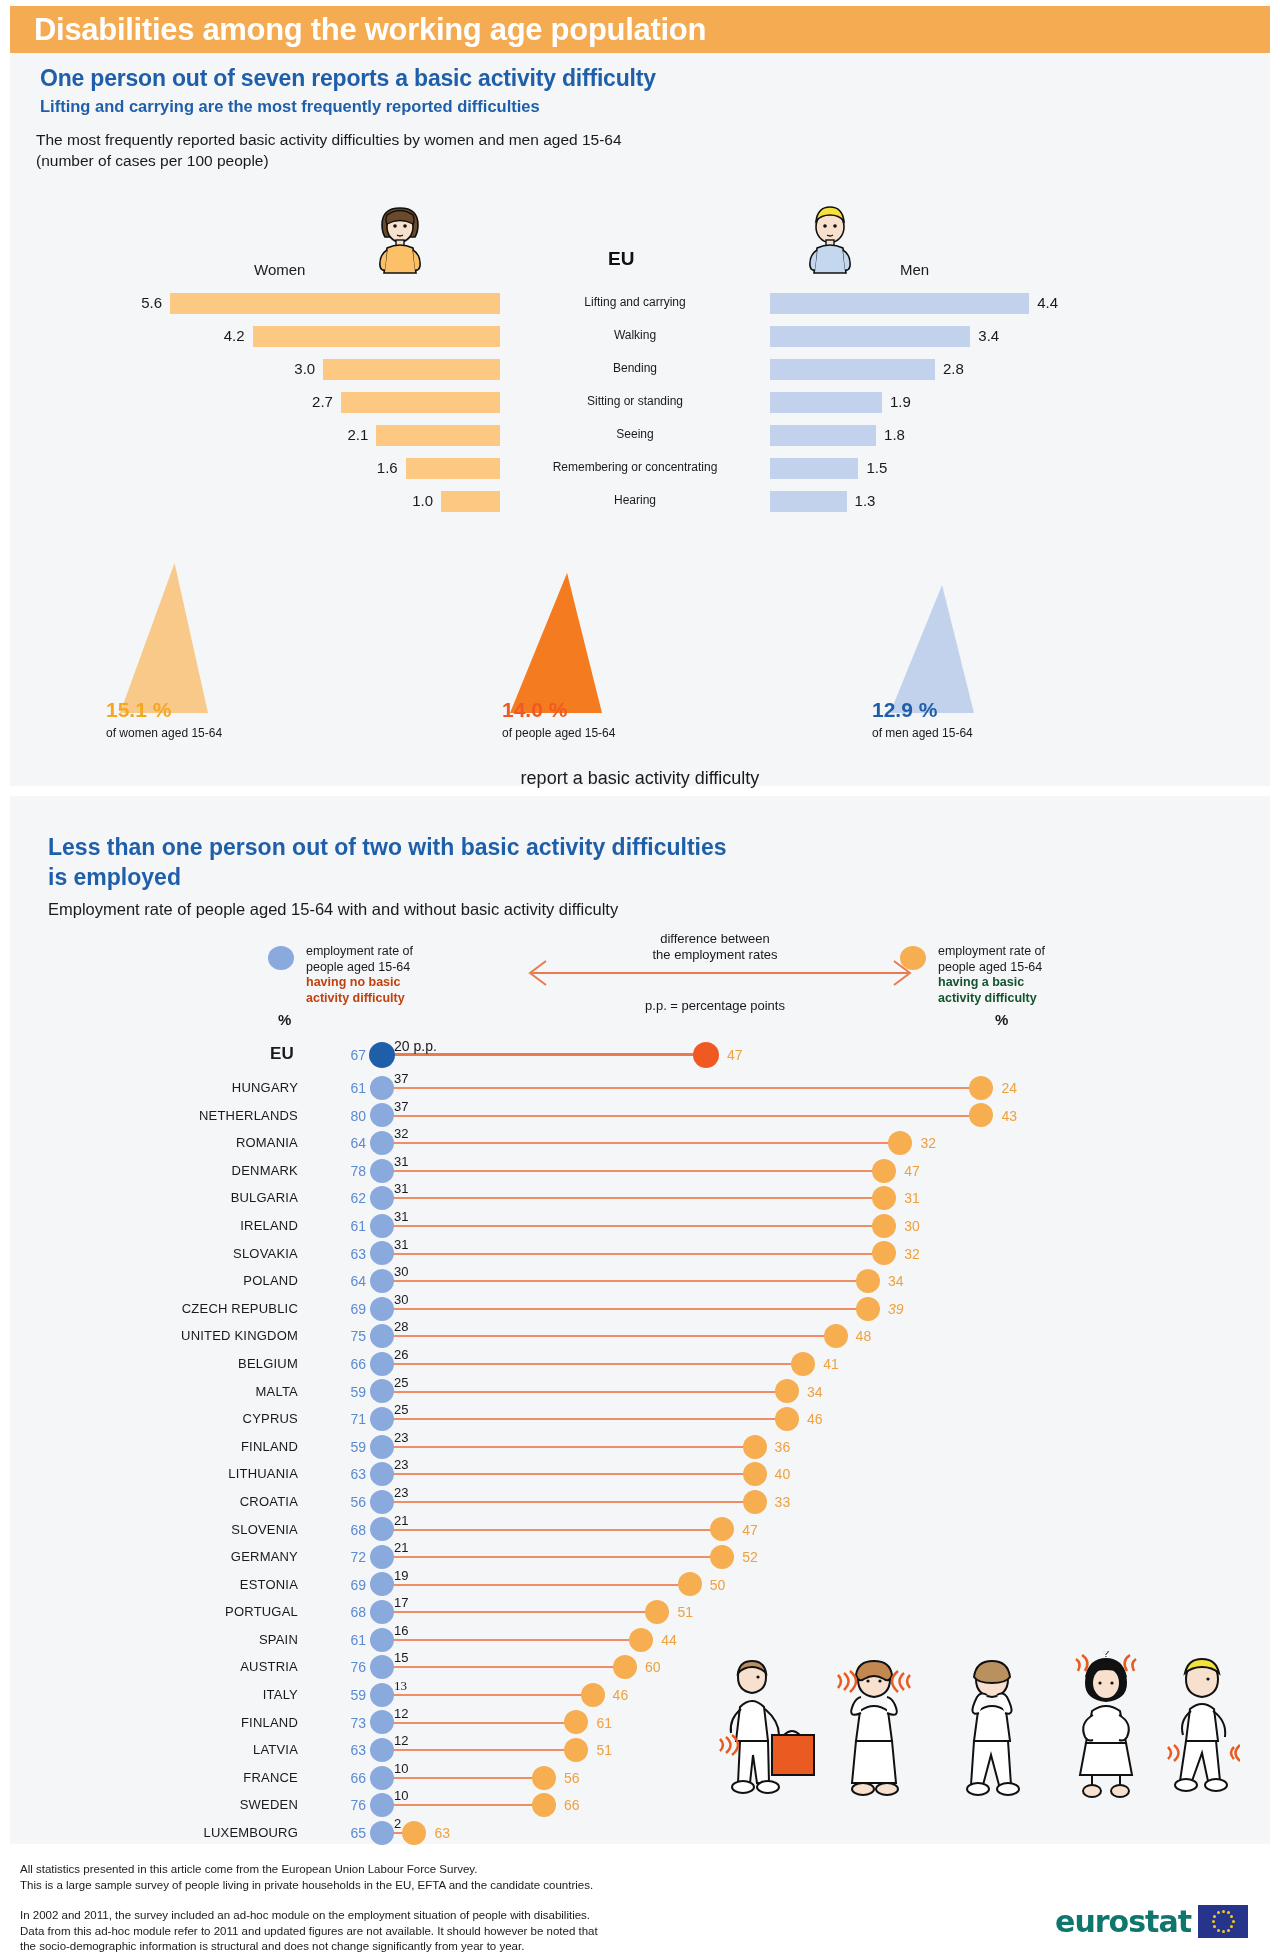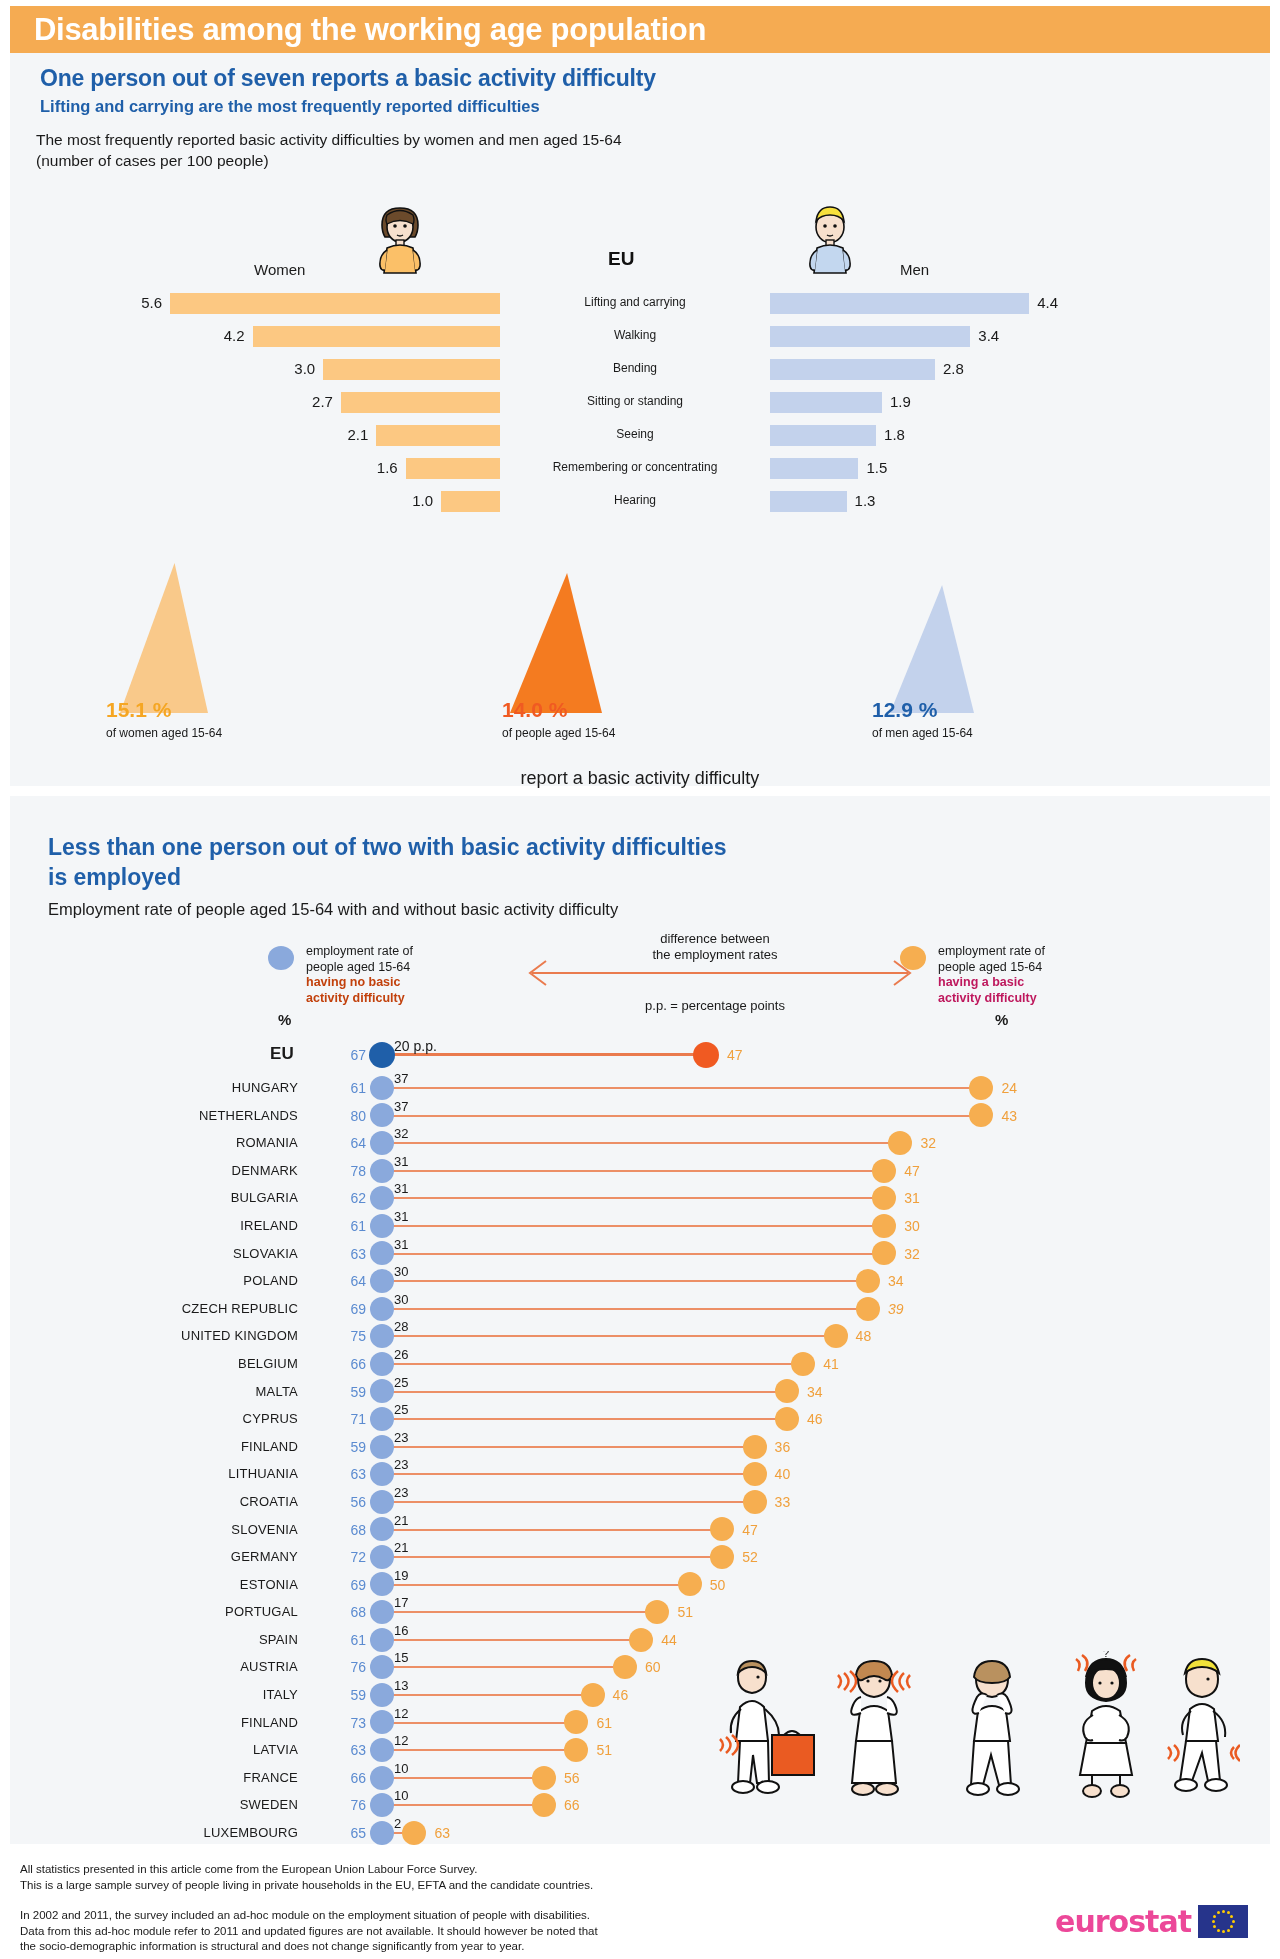--- a/index.html
+++ b/index.html
@@ -52,21 +52,21 @@
 
   
   .sec2 { position:absolute; left:10px; top:796px; width:1260px; height:1048px; background:#f4f6f8; }
   .h1blue2 { position:absolute; left:38px; top:36px; font-size:23px; font-weight:bold; color:#1f5fa9; line-height:30px; width:1180px;}
   .sub2 { position:absolute; left:38px; top:104px; font-size:16.5px; color:#1a1a1a; }
 
   .legend { position:absolute; top:140px; left:0; width:1260px; height:90px; }
   .lgdot { position:absolute; border-radius:50%; }
   .lgtxt { position:absolute; font-size:12.5px; line-height:15.5px; color:#1a1a1a; }
   .lgtxt b.blue { color:#c2410c; }
-  .lgtxt b.org { color:#be185d; }
+  .lgtxt b.org { color:#14532d; }
   .diffttl { position:absolute; left:560px; top:-5px; width:290px; text-align:center; font-size:13px; line-height:16px; color:#1a1a1a;}
   .ppnote { position:absolute; left:560px; top:62px; width:290px; text-align:center; font-size:13px; color:#1a1a1a;}
   .pcentL { position:absolute; left:268px; top:75px; font-size:15px; font-weight:bold; color:#1a1a1a;}
   .pcentR { position:absolute; left:985px; top:75px; font-size:15px; font-weight:bold; color:#1a1a1a;}
 
   
   .dumb { position:absolute; top:245px; left:0; width:1260px; }
   .drow { position:relative; height:27.6px; }
   .cname { position:absolute; right:972px; top:6px; font-size:13px; color:#1a1a1a; letter-spacing:0.2px; text-align:right; white-space:nowrap;}
   .cname.eu { font-size:17px; font-weight:bold; right:976px; top:3px; }
@@ -80,21 +80,21 @@
   .rdot.eu { background:#f05a22; }
   .conn { position:absolute; height:2px; background:#ec8f66; top:13px; }
   .conn.eu { height:3px; background:#ea7b4e; top:12px;}
   .diffv { position:absolute; top:-3px; font-size:13px; color:#1a1a1a; }
   .diffv.eu { top:-3px; font-size:14px; }
 
   
   .footer { position:absolute; left:10px; top:1854px; width:1260px; height:105px; background:#ffffff; }
   .ft { position:absolute; left:10px; font-size:11.5px; color:#1a1a1a; line-height:15.5px; }
   .logo { position:absolute; right:22px; top:50px; display:flex; align-items:center; gap:7px; }
-  .logotext { font-size:30px; font-weight:bold; color:#ec4899; letter-spacing:-1px; font-family:"DejaVu Sans", sans-serif;}
+  .logotext { font-size:30px; font-weight:bold; color:#0f766e; letter-spacing:-1px; font-family:"DejaVu Sans", sans-serif;}
   .euflag { width:50px; height:33px; background:#26348b; position:relative; }
   .euflag i { position:absolute; width:3px; height:3px; background:#ffcc00; border-radius:50%; }
 </style>
 </head>
 <body>
 
 <div class="page">
 
   <div class="banner">
     <div class="banner-title">Disabilities among the working age population</div>
@@ -484,21 +484,21 @@
           <div class="rval" style="left: 635px;">60</div>
           <div class="diffv" style="left: 384px;">15</div>
         </div>
         <div class="drow">
           <div class="cname">ITALY</div>
           <div class="lval">59</div>
           <div class="conn" style="left: 372px; width: 210.6px;"></div>
           <div class="ldot" style="left: 360px; top: 1.8px; width: 24px; height: 24px;"></div>
           <div class="rdot" style="left: 570.6px; top: 1.8px; width: 24px; height: 24px;"></div>
           <div class="rval" style="left: 602.6px;">46</div>
-          <div class="diffv" style="left: 384px;">13</div>
+          <div class="diffv" style="left: 384px; font-family: Liberation Serif, serif;">13</div>
         </div>
         <div class="drow">
           <div class="cname">FINLAND</div>
           <div class="lval">73</div>
           <div class="conn" style="left: 372px; width: 194.4px;"></div>
           <div class="ldot" style="left: 360px; top: 1.8px; width: 24px; height: 24px;"></div>
           <div class="rdot" style="left: 554.4px; top: 1.8px; width: 24px; height: 24px;"></div>
           <div class="rval" style="left: 586.4px;">61</div>
           <div class="diffv" style="left: 384px;">12</div>
         </div>

